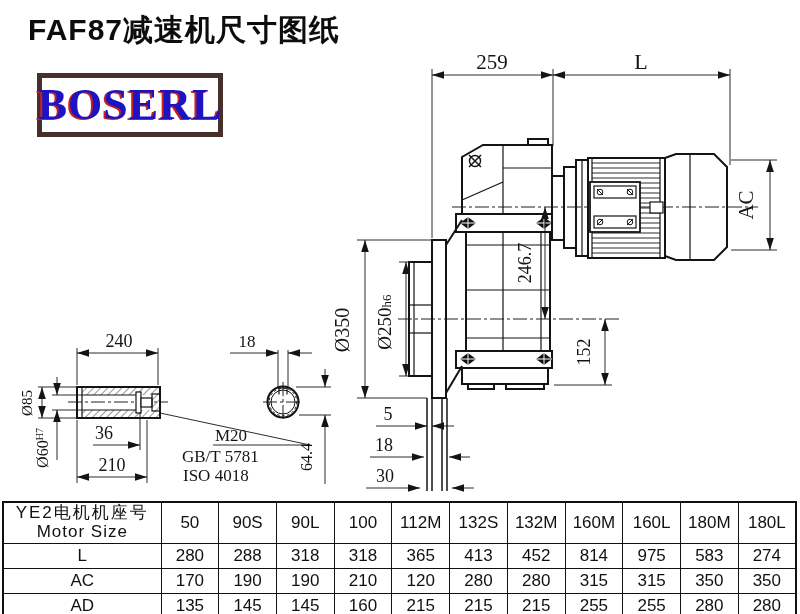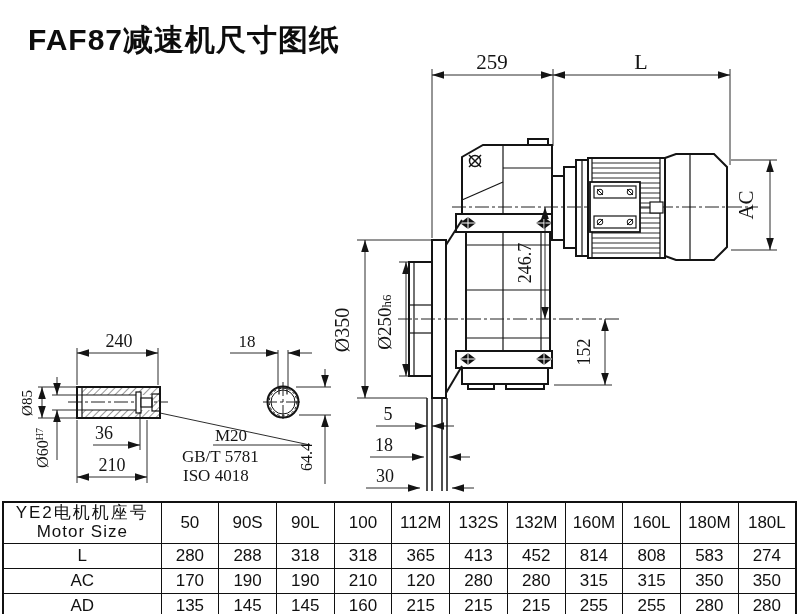--- a/index.html
+++ b/index.html
@@ -1,18 +1,18 @@
 <!DOCTYPE html>
 <html><head>
 <meta charset="utf-8">
 <style>
   html,body{margin:0;padding:0;background:#fff;}
   .page{position:relative;width:800px;height:614px;background:#fff;overflow:hidden;
         font-family:"Liberation Sans","DejaVu Sans",sans-serif;color:#111;}
-  .title{position:absolute;left:28px;top:20px;font-size:30px;font-weight:bold;
+  .title{position:absolute;left:28px;top:10px;font-size:30px;font-weight:bold;
          letter-spacing:1px;color:#0d0d0d;white-space:nowrap;}
   .logo{position:absolute;left:37px;top:73px;width:176px;height:54px;
         border:5px solid #47302b;background:#fff;display:flex;align-items:center;justify-content:center;}
   .logo span{font-family:"Liberation Serif","DejaVu Serif",serif;font-weight:bold;
         font-size:44px;line-height:1;color:#1c14c4;text-shadow:-2px 1px 0 #c8201c;letter-spacing:1px;}
   svg text{font-family:"Liberation Serif","DejaVu Serif",serif;fill:#141414;}
   .dimtable{position:absolute;left:2px;top:501px;width:795px;border-collapse:collapse;
         table-layout:fixed;font-size:17px;}
   .dimtable td{border:1.6px solid #111;text-align:center;vertical-align:middle;
         padding:0;height:24px;background:#fff;}
@@ -21,20 +21,23 @@
   .hcn{letter-spacing:2px;font-weight:500;line-height:1.1;}
   .hen{letter-spacing:1px;line-height:1.1;}
 </style>
 </head>
 <body>
 
 <div class="page">
 
   <div class="title">FAF87减速机尺寸图纸</div>
 
+  <div class="logo">
+    <span>BOSERL</span>
+  </div>
 
   <svg width="800" height="500" viewBox="0 0 800 500" style="position:absolute;left:0;top:0;">
     <defs>
       <polygon id="arw" points="0,0 -12,-3.8 -12,3.8" fill="#141414"></polygon>
       <pattern id="hat" width="5" height="5" patternUnits="userSpaceOnUse" patternTransform="rotate(45)">
         <line x1="0" y1="0" x2="0" y2="5" stroke="#333" stroke-width="1"></line>
       </pattern>
     </defs>
 
     <g stroke="#222" stroke-width="1" fill="none" stroke-dasharray="14 3 3 3">
@@ -327,21 +330,21 @@
       <tr>
         <td>L</td>
         <td>280</td>
         <td>288</td>
         <td>318</td>
         <td>318</td>
         <td>365</td>
         <td>413</td>
         <td>452</td>
         <td>814</td>
-        <td>808</td>
+        <td>975</td>
         <td>583</td>
         <td>274</td>
       </tr>
       <tr>
         <td>AC</td>
         <td>170</td>
         <td>190</td>
         <td>190</td>
         <td>210</td>
         <td>120</td>

